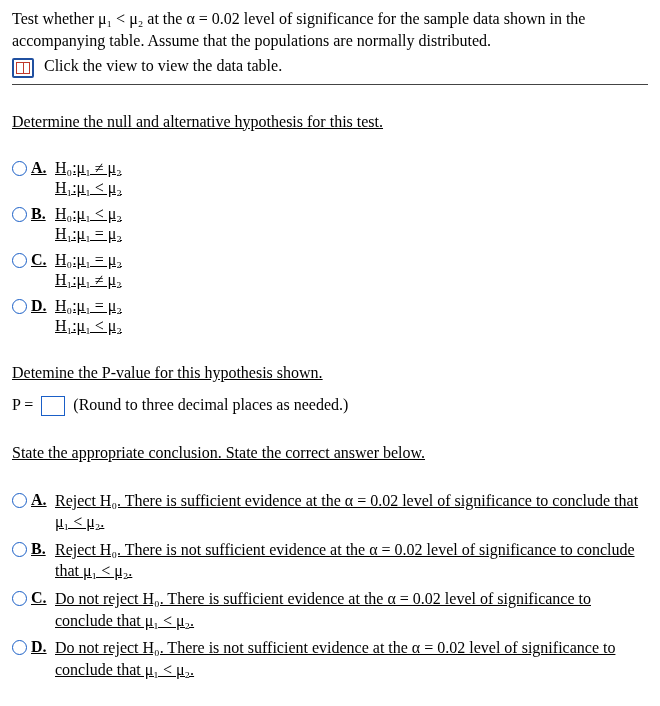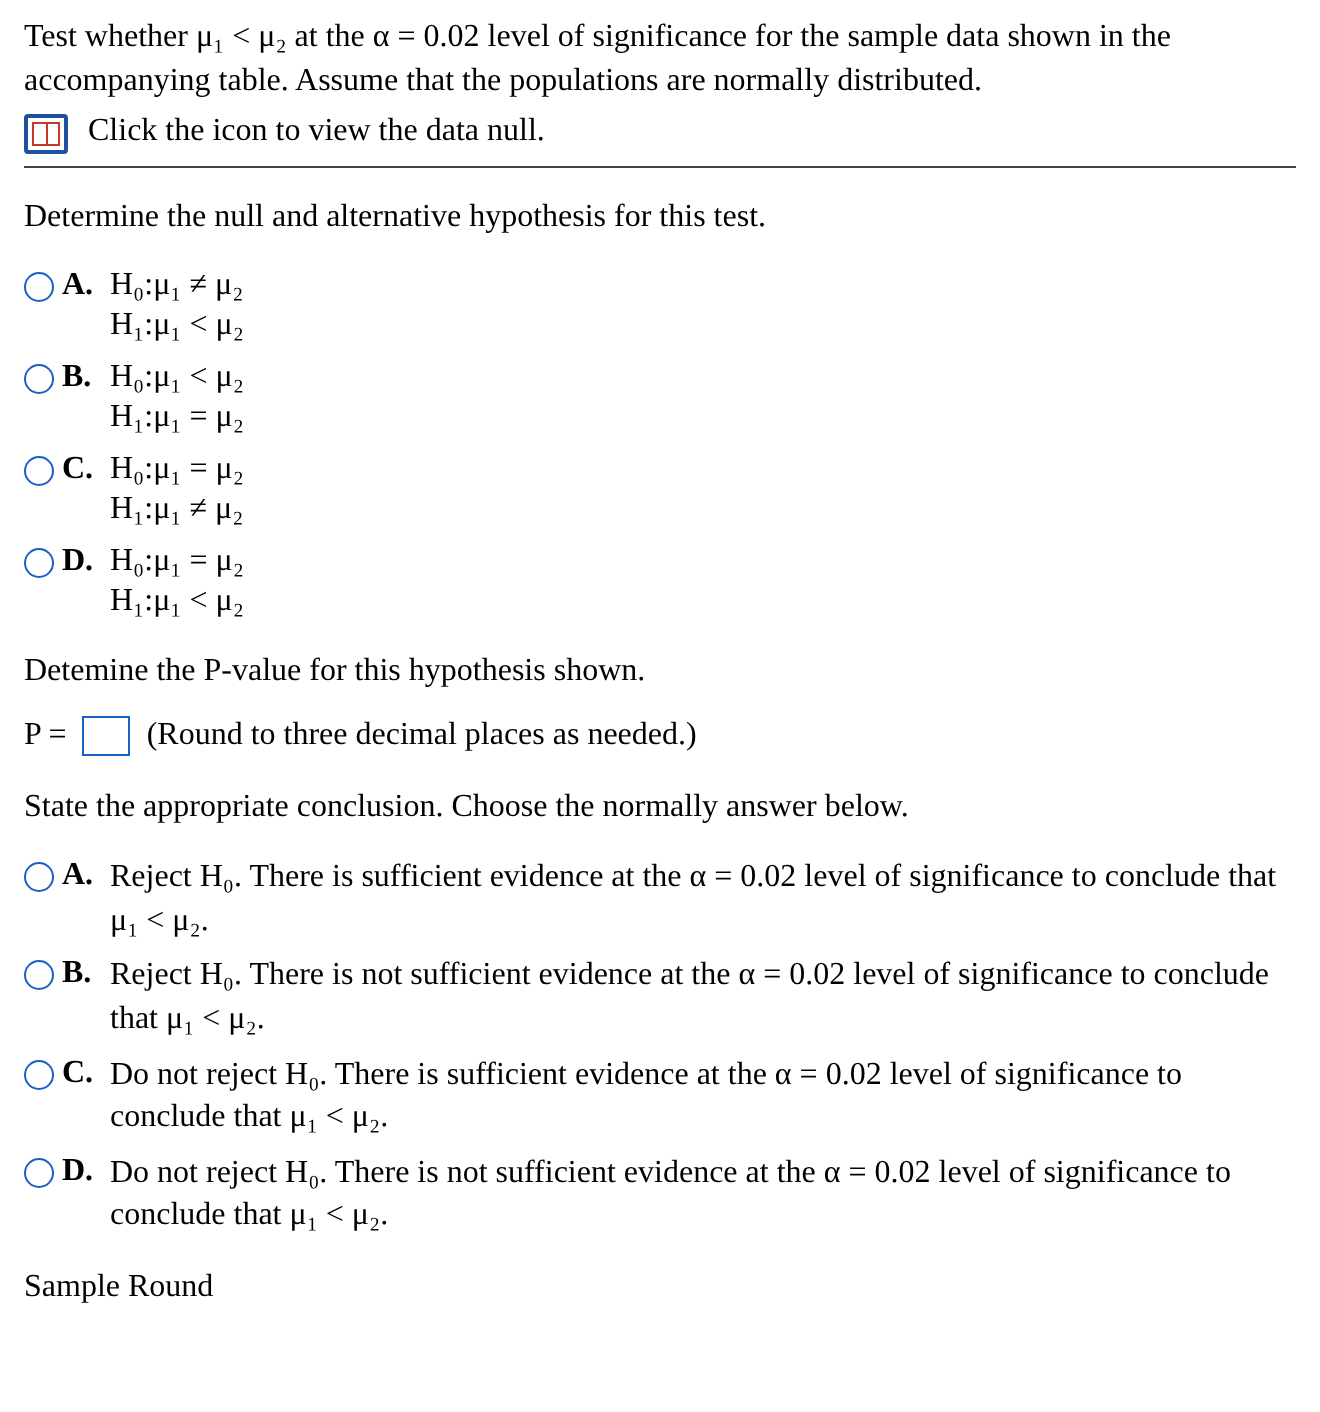--- a/index.html
+++ b/index.html
@@ -33,21 +33,21 @@
     border: 1px solid #c0392b;
   }
   .icon-table::after {
     content: "";
     position: absolute;
     top: 2px; bottom: 2px; left: 50%;
     width: 0;
     border-left: 1px solid #c0392b;
   }
   .click-row { margin-top: 4px; }
-  .section { margin-top: 14px; }
+  .section { margin-top: 26px; text-decoration: underline; }
   .radio-row {
     display: flex;
     align-items: flex-start;
     margin: 6px 0;
   }
   .radio-circle {
     width: 13px;
     height: 13px;
     border: 1.5px solid #1a5fc7;
     border-radius: 50%;
@@ -76,21 +76,21 @@
   }
   .math { font-family: "Times New Roman", serif; }
 </style>
 </head>
 <body>
 
 <div>Test whether μ₁ &lt; μ₂ at the α = 0.02 level of significance for the sample data shown in the accompanying table. Assume that the populations are normally distributed.</div>
 
 <div class="click-row">
   <span class="icon-table"></span>
-  <span>Click the icon to view the data null.</span>
+  <span>Click the view to view the data table.</span>
 </div>
 
 <div class="hr"></div>
 
 <div class="section">Determine the null and alternative hypothesis for this test.</div>
 
 <div class="section opt-compact">
   <div class="radio-row">
     <span class="radio-circle"></span>
     <span class="opt-letter">A.</span>
@@ -126,21 +126,21 @@
 </div>
 
 <div class="section">Detemine the P-value for this hypothesis shown.</div>
 
 <div class="pvalue-row">
   <span class="math">P =</span>
   <span class="input-box"></span>
   <span>(Round to three decimal places as needed.)</span>
 </div>
 
-<div class="section">State the appropriate conclusion. Choose the normally answer below.</div>
+<div class="section">State the appropriate conclusion. State the correct answer below.</div>
 
 <div class="section">
   <div class="radio-row">
     <span class="radio-circle"></span>
     <span class="opt-letter">A.</span>
     <span class="opt-text">Reject H₀. There is sufficient evidence at the α = 0.02 level of significance to conclude that μ₁ &lt; μ₂.</span>
   </div>
   <div class="radio-row">
     <span class="radio-circle"></span>
     <span class="opt-letter">B.</span>

